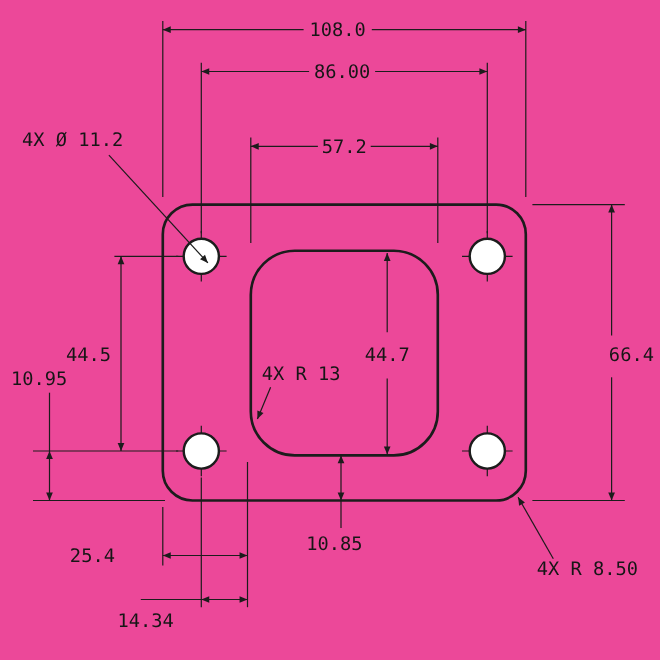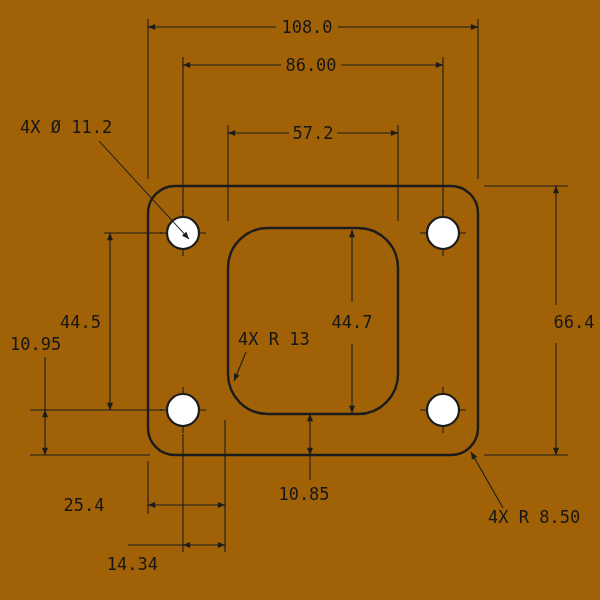--- a/index.html
+++ b/index.html
@@ -1,16 +1,16 @@
 <!DOCTYPE html>
 <html><head>
 <meta charset="utf-8">
 <style>
   html,body{margin:0;padding:0;width:600px;height:600px;background:#ffffff;overflow:hidden;}
-  .canvas{width:600px;height:600px;background:#a16207;}
+  .canvas{width:600px;height:600px;background:#ec4899;}
   svg{display:block;}
   .part{fill:none;stroke:#1c1c1c;stroke-width:2.4;stroke-linejoin:round;}
   .hole{fill:#ffffff;stroke:#1c1c1c;stroke-width:2.2;}
   .thin{stroke:#1c1c1c;stroke-width:1.1;fill:none;}
   .lbl{font-family:"DejaVu Sans Mono","Liberation Mono",monospace;font-size:17px;fill:#161616;}
 </style>
 </head>
 <body>
 
 <div class="canvas">

